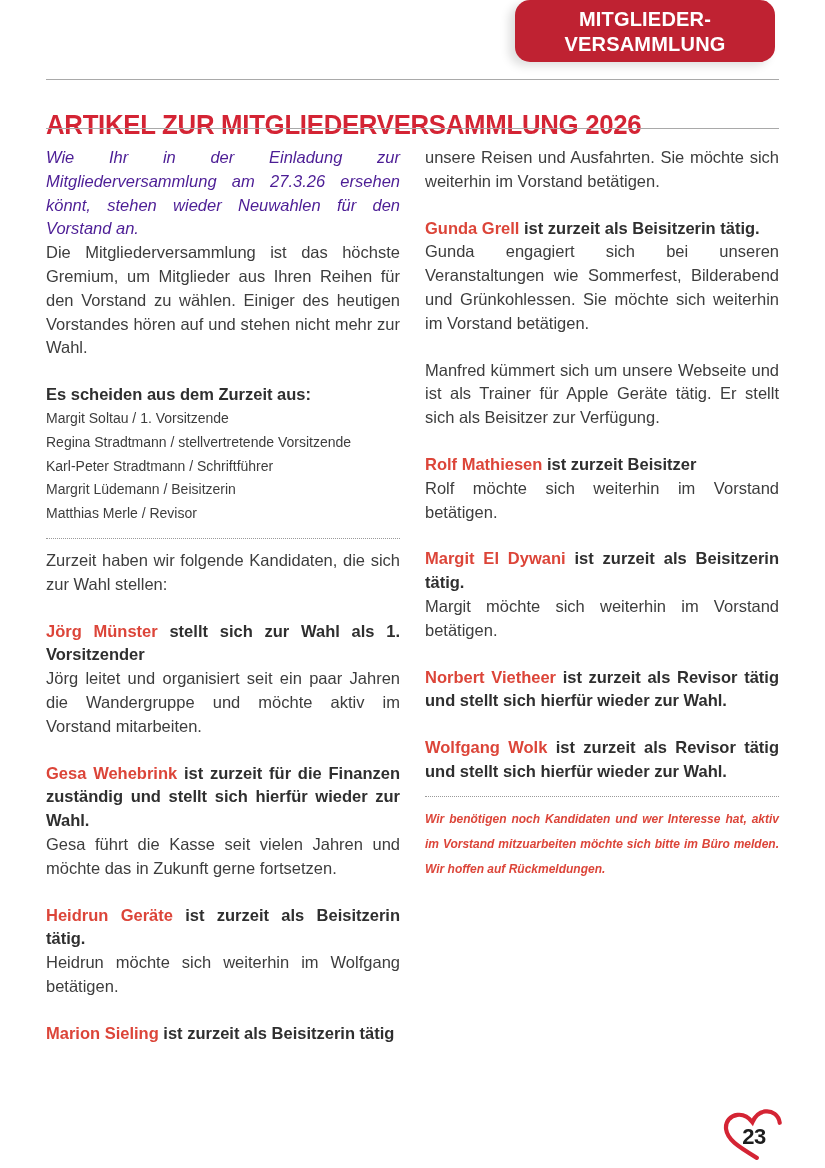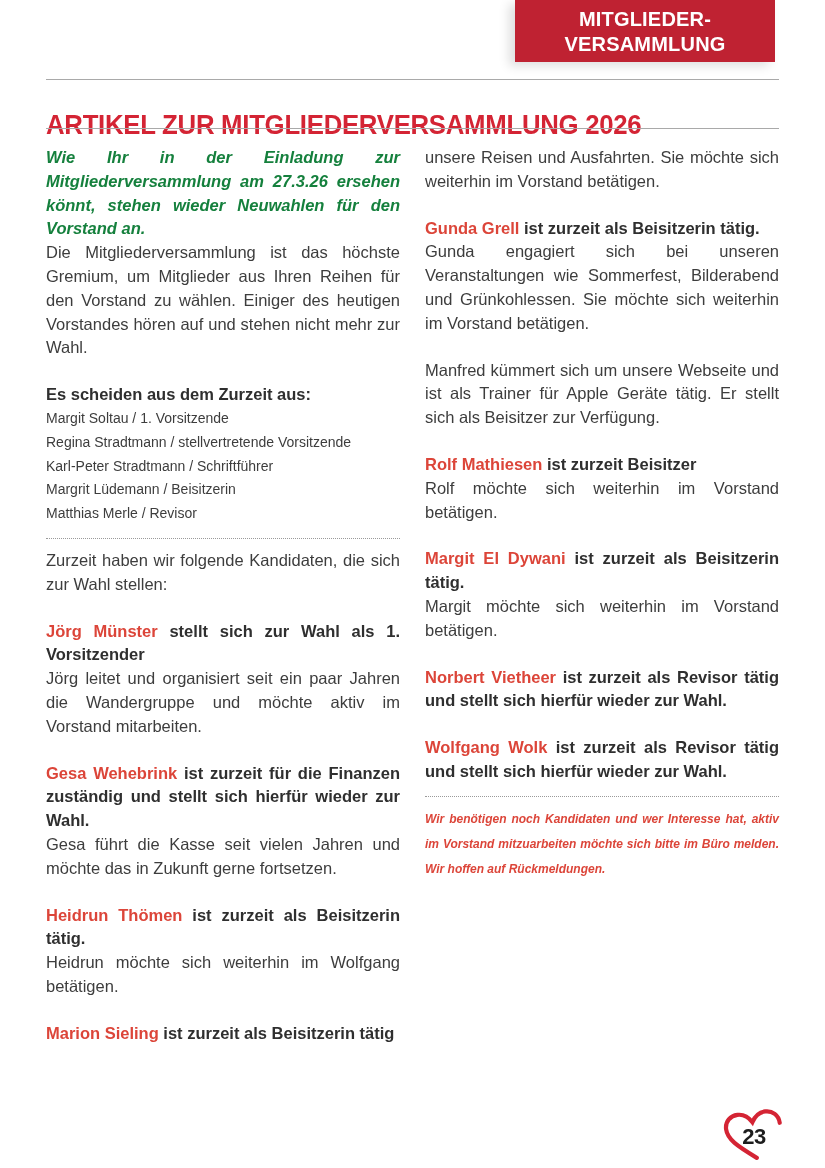--- a/index.html
+++ b/index.html
@@ -24,20 +24,21 @@
     width: 260px;
     height: 62px;
     background: #bf2232;
     box-shadow: -6px 4px 10px rgba(0,0,0,0.13);
     display: flex;
     flex-direction: column;
     align-items: center;
     justify-content: center;
     box-sizing: border-box;
     padding-top: 2px;
+    border-radius: 15px;
   }
   .banner-line {
     color: #ffffff;
     font-weight: bold;
     font-size: 20px;
     line-height: 25px;
     letter-spacing: 0.2px;
     font-stretch: condensed;
     text-align: center;
     white-space: nowrap;
@@ -104,23 +105,23 @@
     margin: 0;
     font-size: 16.5px;
     line-height: 23.8px;
     color: #3d3d3d;
   }
   .just {
     text-align: justify;
     text-justify: inter-word;
   }
   .lead {
-    font-weight: bold;
+    font-weight: normal;
     font-style: italic;
-    color: #15803d;
+    color: #4c1d95;
   }
   .bold {
     font-weight: bold;
     color: #2f2f2f;
   }
   .name {
     color: #dc4539;
     font-weight: bold;
   }
   .gap {
@@ -212,21 +213,21 @@
       <div class="gap"></div>
 
       <p class="just bold">
         <span class="name">Gesa Wehebrink</span><span> ist zurzeit für die Finanzen zuständig und stellt sich hierfür wieder zur Wahl.</span>
       </p>
       <p class="just">Gesa führt die Kasse seit vielen Jahren und möchte das in Zukunft gerne fortsetzen.</p>
 
       <div class="gap"></div>
 
       <p class="just bold">
-        <span class="name">Heidrun Thömen</span><span> ist zurzeit als Beisitzerin tätig.</span>
+        <span class="name">Heidrun Geräte</span><span> ist zurzeit als Beisitzerin tätig.</span>
       </p>
       <p class="just">Heidrun möchte sich weiterhin im Wolfgang betätigen.</p>
 
       <div class="gap"></div>
 
       <p class="just bold">
         <span class="name">Marion Sieling</span><span> ist zurzeit als Beisitzerin tätig</span>
       </p>
 
     </div>

